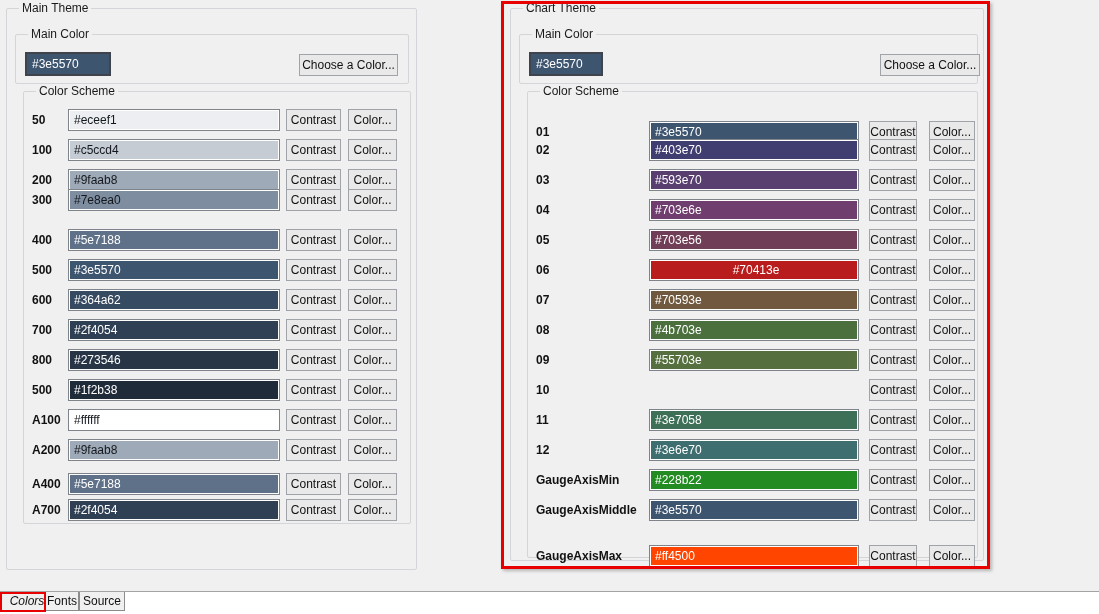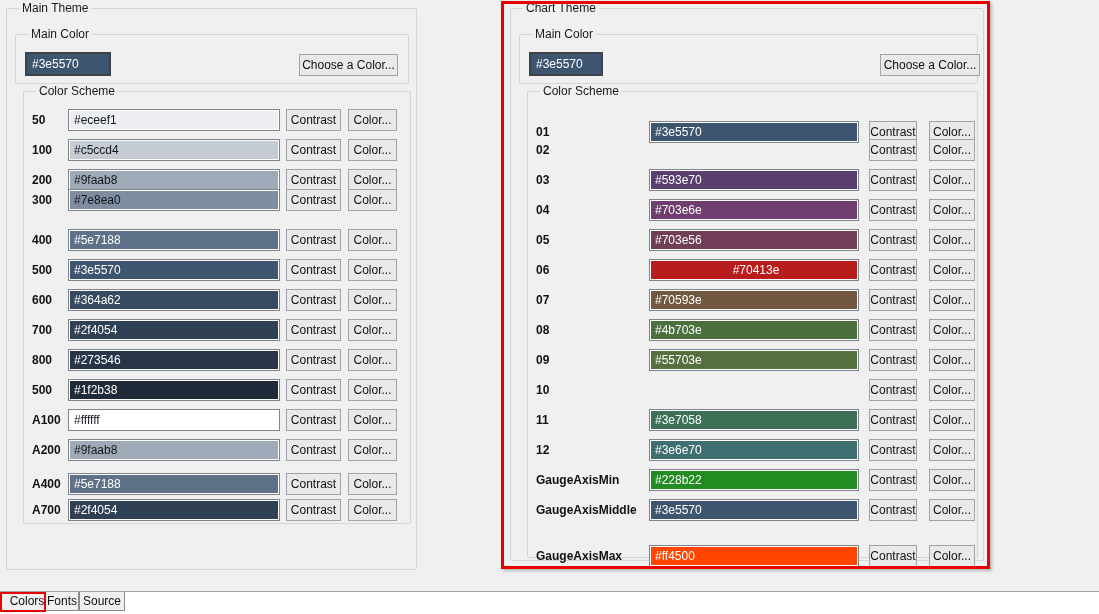--- a/index.html
+++ b/index.html
@@ -47,21 +47,21 @@
   
   #red-annotation{position:absolute;left:501px;top:1px;width:489px;height:568px;
     border:3px solid #e80000;box-sizing:border-box;pointer-events:none;
     box-shadow:2px 2px 3px rgba(110,110,110,.45);}
   #tab-highlight{position:absolute;left:0px;top:592px;width:46px;height:20px;
     border:2px solid #e80000;box-sizing:border-box;pointer-events:none;}
   
   #tabbar{position:absolute;left:0;top:591px;width:1099px;height:23px;background:#ffffff;border-top:1px solid #a3a3a3;box-sizing:border-box;}
   .tab{position:absolute;top:0;height:19px;background:#f0f0f0;border:1px solid #8c8c8c;border-top:none;
     box-sizing:border-box;font-size:12px;color:#111;text-align:center;line-height:18px;cursor:default;}
-  .tab.t0{left:1px;width:52px;}
+  .tab.t0{left:1px;width:52px;font-style:italic;}
   .tab.t1{left:45px;width:34px;}
   .tab.t2{left:79px;width:46px;}
 </style>
 </head>
 <body>
 
 <div id="panels">
     <div class="groupbox panel p0">
     <span class="gb-label panel-title">Main Theme</span>
     <div class="groupbox main-color-box">
@@ -197,20 +197,23 @@
     <div class="row" style="top: 17px; margin-top: 12px;">
     <span class="row-label">01</span>
     <div class="color-field scheme">
       <span class="fill light" style="background: rgb(62, 85, 112);">#3e5570</span>
     </div>
     <button class="btn contrast-btn">Contrast</button>
     <button class="btn color-btn">Color...</button>
   </div>
         <div class="row" style="top: 47px;">
     <span class="row-label">02</span>
+    <div class="color-field scheme">
+      <span class="fill light" style="background: rgb(64, 62, 112);">#403e70</span>
+    </div>
     <button class="btn contrast-btn">Contrast</button>
     <button class="btn color-btn">Color...</button>
   </div>
         <div class="row" style="top: 77px;">
     <span class="row-label">03</span>
     <div class="color-field scheme">
       <span class="fill light" style="background: rgb(89, 62, 112);">#593e70</span>
     </div>
     <button class="btn contrast-btn">Contrast</button>
     <button class="btn color-btn">Color...</button>

